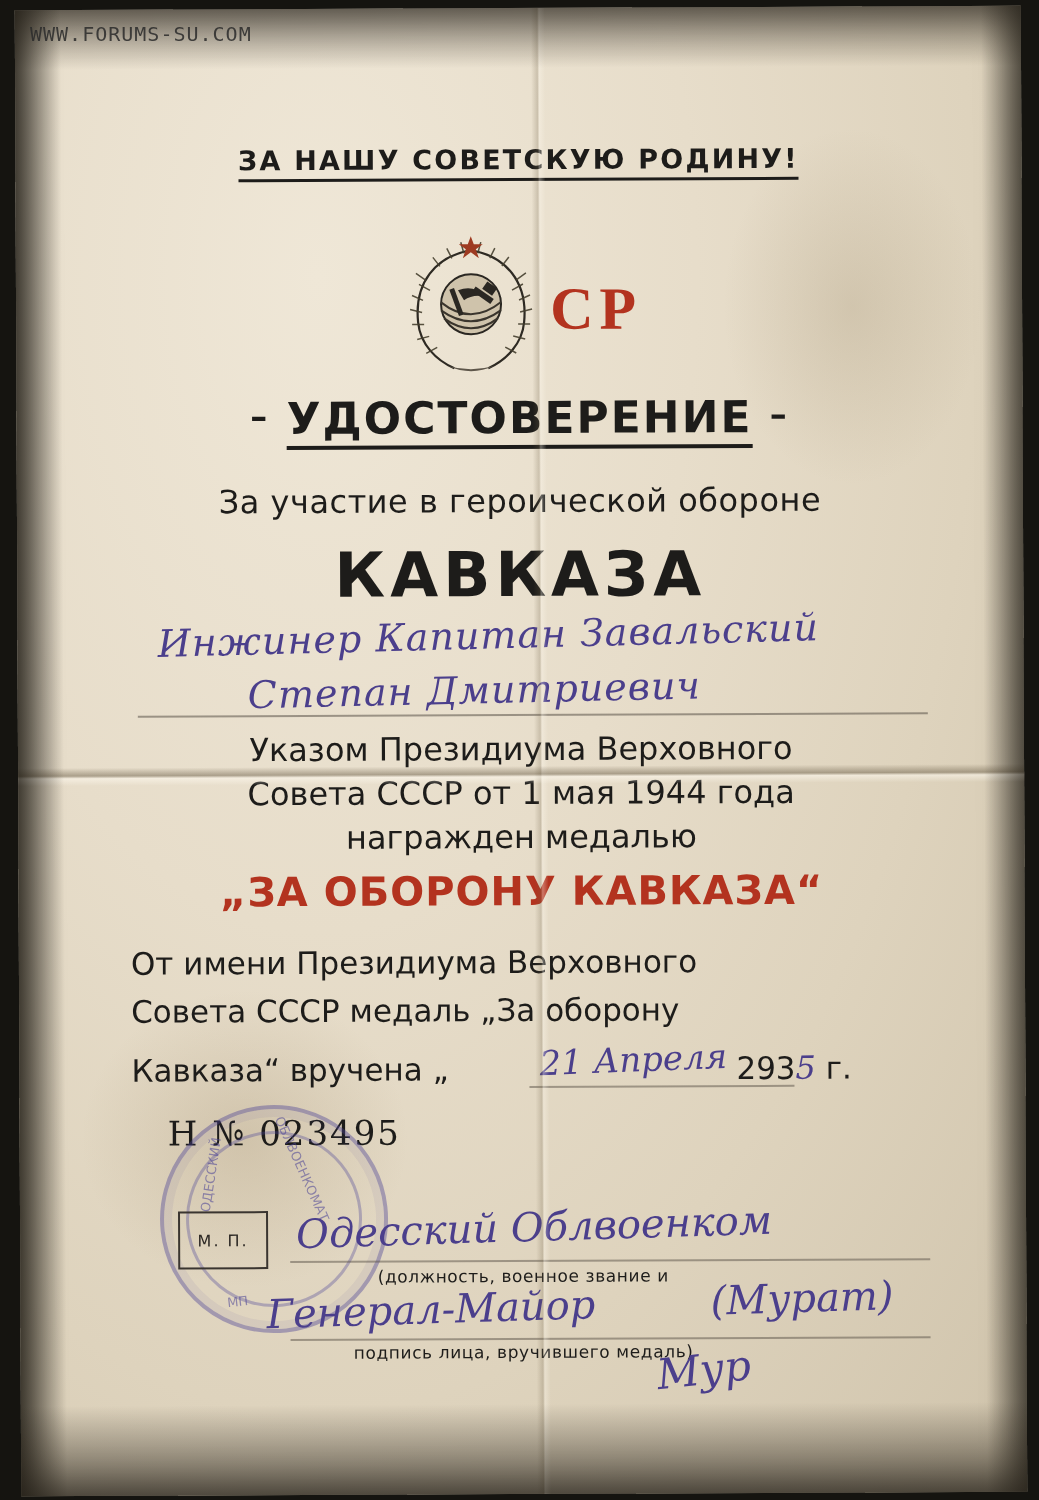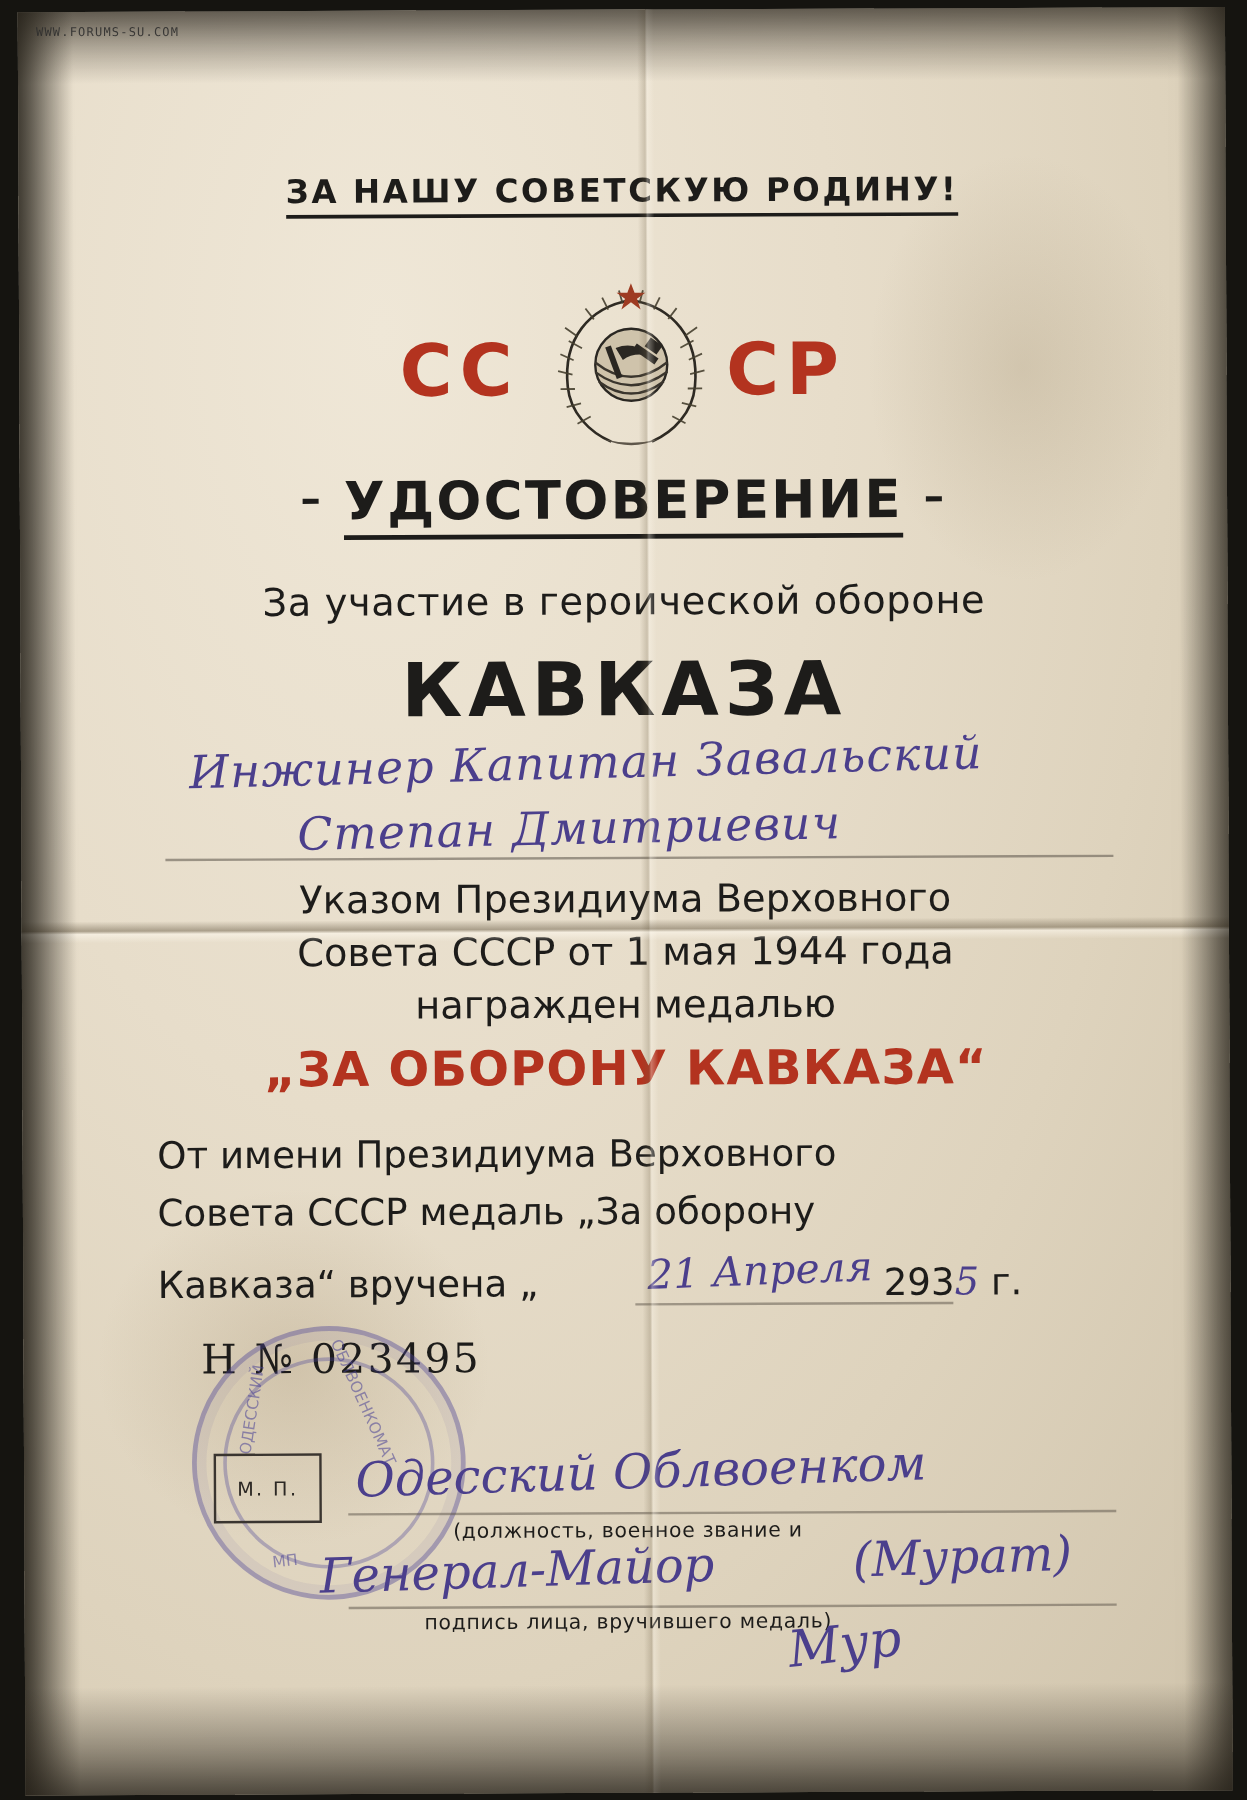--- a/index.html
+++ b/index.html
@@ -63,21 +63,21 @@
     pointer-events:none;
   }
   .stain-b{
     position:absolute;right:40px;top:120px;width:260px;height:360px;
     background:radial-gradient(ellipse at center, rgba(150,132,100,.22), rgba(150,132,100,0) 70%);
     pointer-events:none;
   }
   .watermark{
     position:absolute;left:30px;top:22px;
     font-family:"DejaVu Sans Mono", monospace;
-    font-size:10px;letter-spacing:1px;
+    font-size:20px;letter-spacing:1px;
     color:#2b2b2b;opacity:.85;
   }
   
   .content{position:absolute;left:0;top:0;width:100%;height:100%;}
   .ink{color:#1d1c1a;}
   .red{color:#b3331f;}
   .center{text-align:center;}
 
   .line-slogan{
     position:absolute;left:0;top:136px;width:100%;
@@ -88,21 +88,21 @@
 
   .emblem-row{
     position:absolute;left:0;top:226px;width:100%;
     display:flex;align-items:center;justify-content:center;gap:0px;
   }
   .cccp-left,.cccp-right{
     font-size:60px;font-weight:bold;letter-spacing:6px;
     font-family:"DejaVu Sans", sans-serif;
   }
   .cccp-left{margin-right:18px;}
-  .cccp-right{margin-left:4px;}
+  .cccp-right{margin-left:4px;font-family:Liberation Serif, serif;}
   .emblem{width:150px;height:150px;position:relative;top:-4px;}
 
   .line-udost{
     position:absolute;left:0;top:384px;width:100%;
     font-size:44px;font-weight:bold;letter-spacing:2px;
     font-family:"DejaVu Sans", sans-serif;
   }
   .line-udost .dash{font-size:34px;vertical-align:6px;}
   .line-udost .word{border-bottom:4px solid #1d1c1a;padding-bottom:2px;}
 
@@ -219,21 +219,20 @@
     <div class="stain-b"></div>
     <div class="stain-a"></div>
 
     <div class="content">
 
       <div class="line-slogan center ink">
         <span>ЗА НАШУ СОВЕТСКУЮ РОДИНУ!</span>
       </div>
 
       <div class="emblem-row">
-        <div class="cccp-left red">CC</div>
         <div class="emblem">
           <svg viewBox="0 0 150 150" width="150" height="150">
             <g fill="none" stroke="#2a2722" stroke-width="2">
               <circle cx="75" cy="74" r="30" fill="#cfc3ab" stroke="#2a2722"></circle>
               <path d="M45 72 q30 24 60 0" stroke="#3a352d"></path>
               <path d="M45 80 q30 22 60 0" stroke="#3a352d"></path>
               <path d="M48 88 q27 20 54 0" stroke="#3a352d"></path>
             </g>
 
             <g stroke="#2e2a23" stroke-width="2.2" fill="none">

